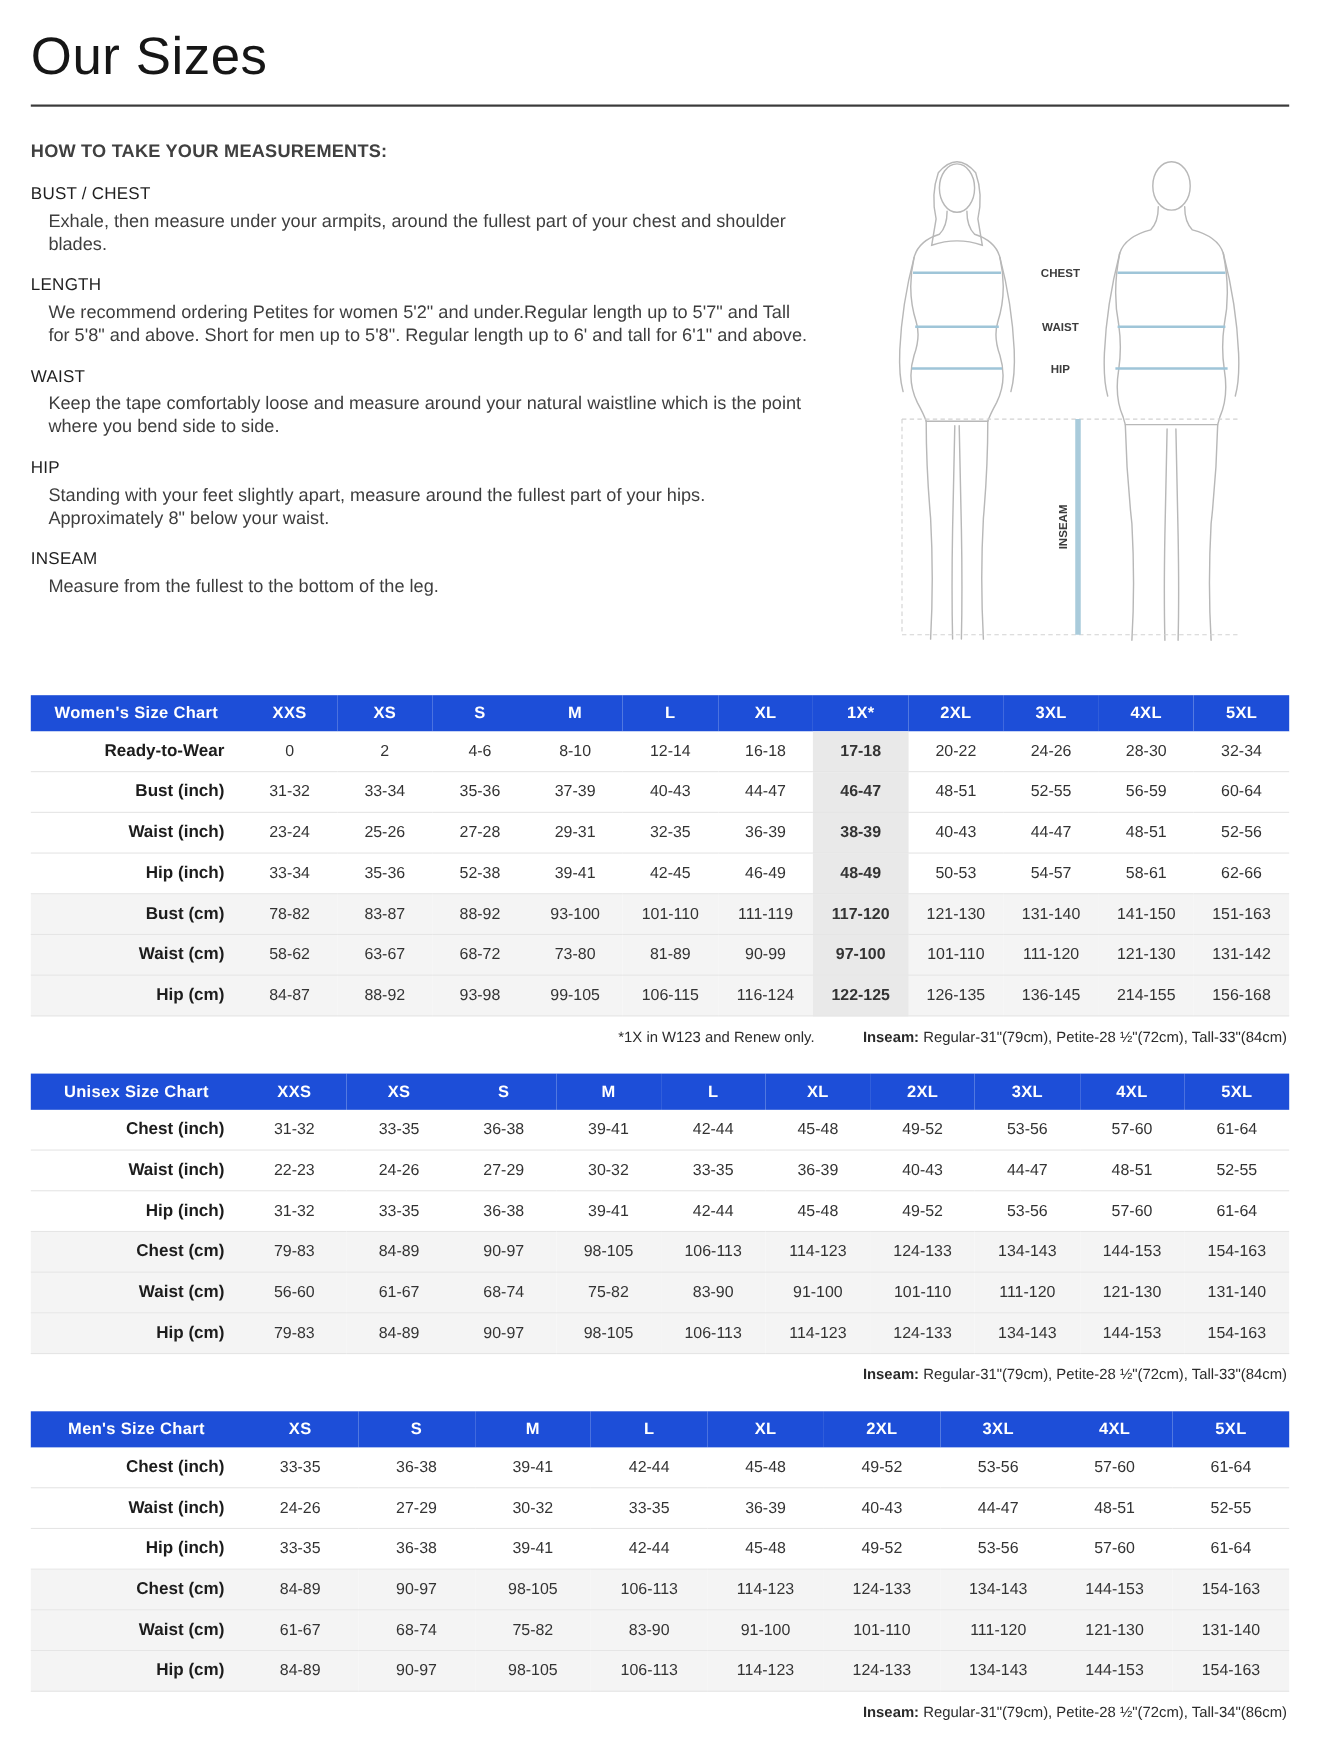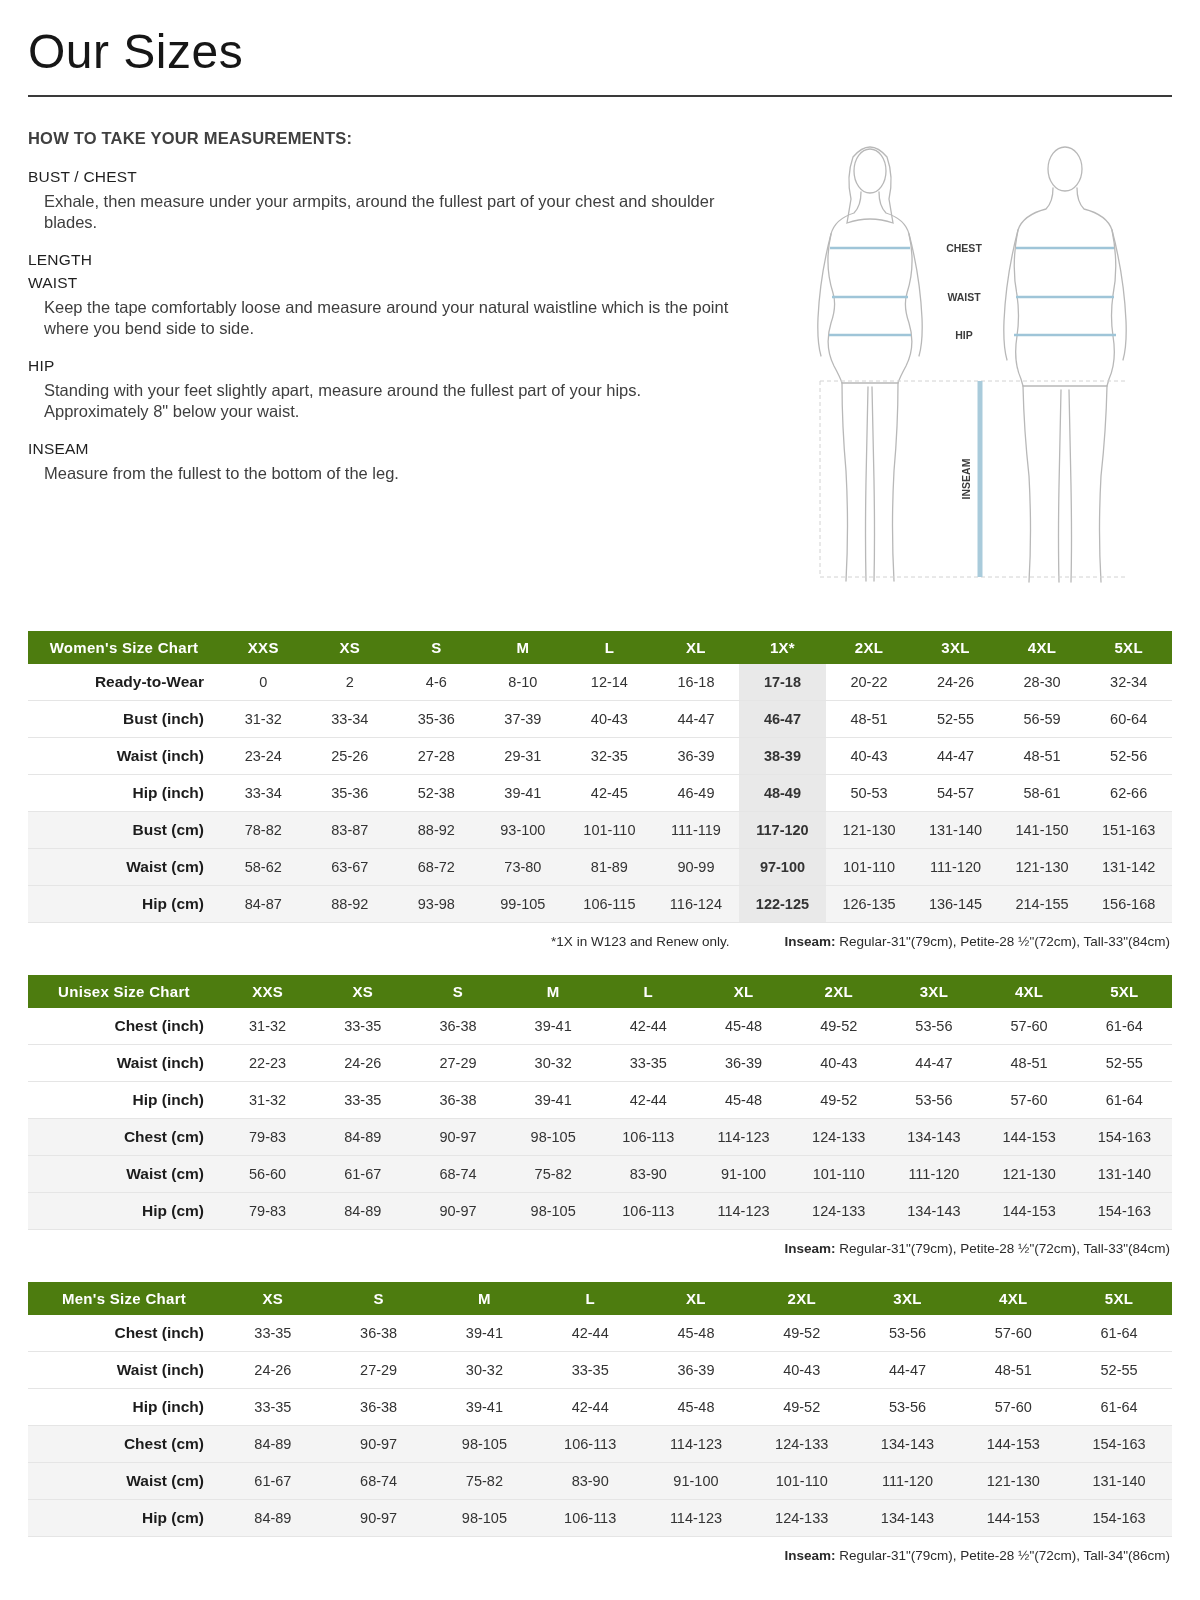--- a/index.html
+++ b/index.html
@@ -53,21 +53,21 @@
 
   .tables-area { margin-top: 4px; }
   .table-block { margin-bottom: 26px; }
 
   table.size-table {
     width: 100%;
     border-collapse: collapse;
     table-layout: fixed;
   }
   table.size-table thead th {
-    background: #4d7c0f;
+    background: #1d4ed8;
     color: #ffffff;
     font-size: 15px;
     font-weight: 700;
     padding: 8px 3px;
     letter-spacing: 0.3px;
   }
   table.size-table thead th.corner { text-align: center; }
   table.size-table tbody tr { border-bottom: 1px solid #e5e5e5; background: #ffffff; }
   table.size-table tbody tr.shaded { background: #f4f4f4; }
   table.size-table tbody th.rowlabel {
@@ -84,21 +84,21 @@
     color: #333333;
     padding: 9px 2px;
     white-space: nowrap;
   }
   table.size-table td.hl { background: #e9e9e9; font-weight: bold; }
 
   .footnote {
     display: flex;
     justify-content: flex-end;
     align-items: baseline;
-    gap: 55px;
+    gap: 44px;
     font-size: 13.5px;
     color: #2b2b2b;
     padding: 11px 2px 0;
   }
   .footnote b { font-weight: 700; }
 </style>
 </head>
 <body>
 
 <div class="page">
@@ -110,20 +110,21 @@
     <div class="instructions">
       <h2>HOW TO TAKE YOUR MEASUREMENTS:</h2>
 
       <section class="measure-section">
         <h3>BUST / CHEST</h3>
         <p>Exhale, then measure under your armpits, around the fullest part of your chest and shoulder blades.</p>
       </section>
 
       <section class="measure-section">
         <h3>LENGTH</h3>
+        <p>We recommend ordering Petites for women 5'2" and under.Regular length up to 5'7" and Tall for 5'8" and above. Short for men up to 5'8". Regular length up to 6' and tall for 6'1" and above.</p>
       </section>
 
       <section class="measure-section">
         <h3>WAIST</h3>
         <p>Keep the tape comfortably loose and measure around your natural waistline which is the point where you bend side to side.</p>
       </section>
 
       <section class="measure-section">
         <h3>HIP</h3>
         <p>Standing with your feet slightly apart, measure around the fullest part of your hips. Approximately 8" below your waist.</p>

